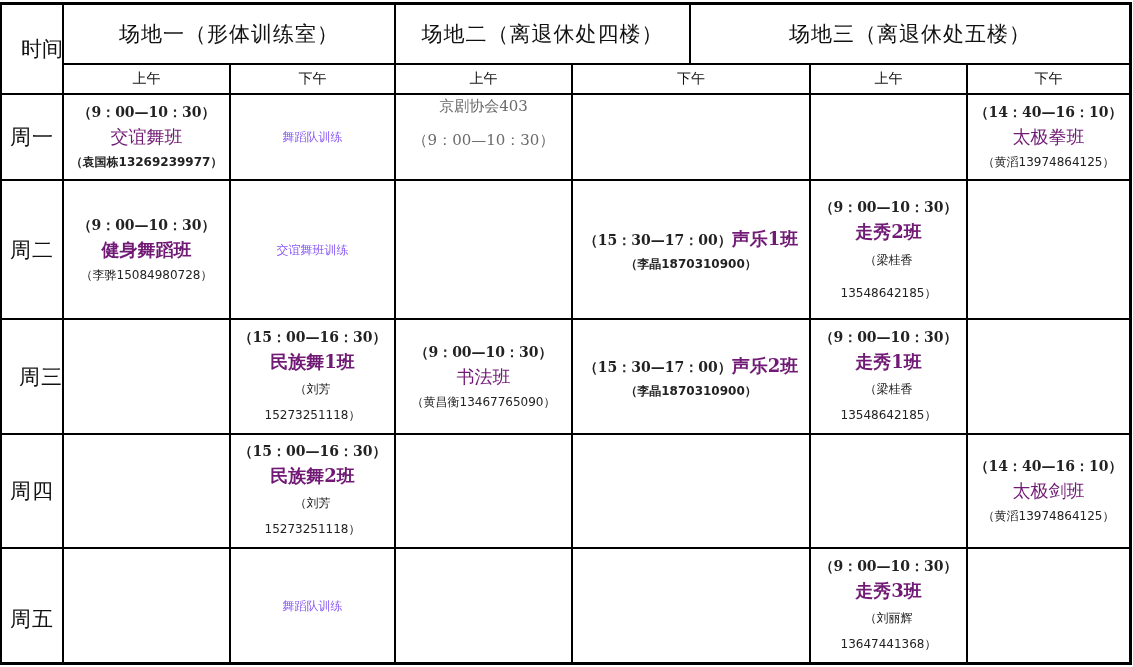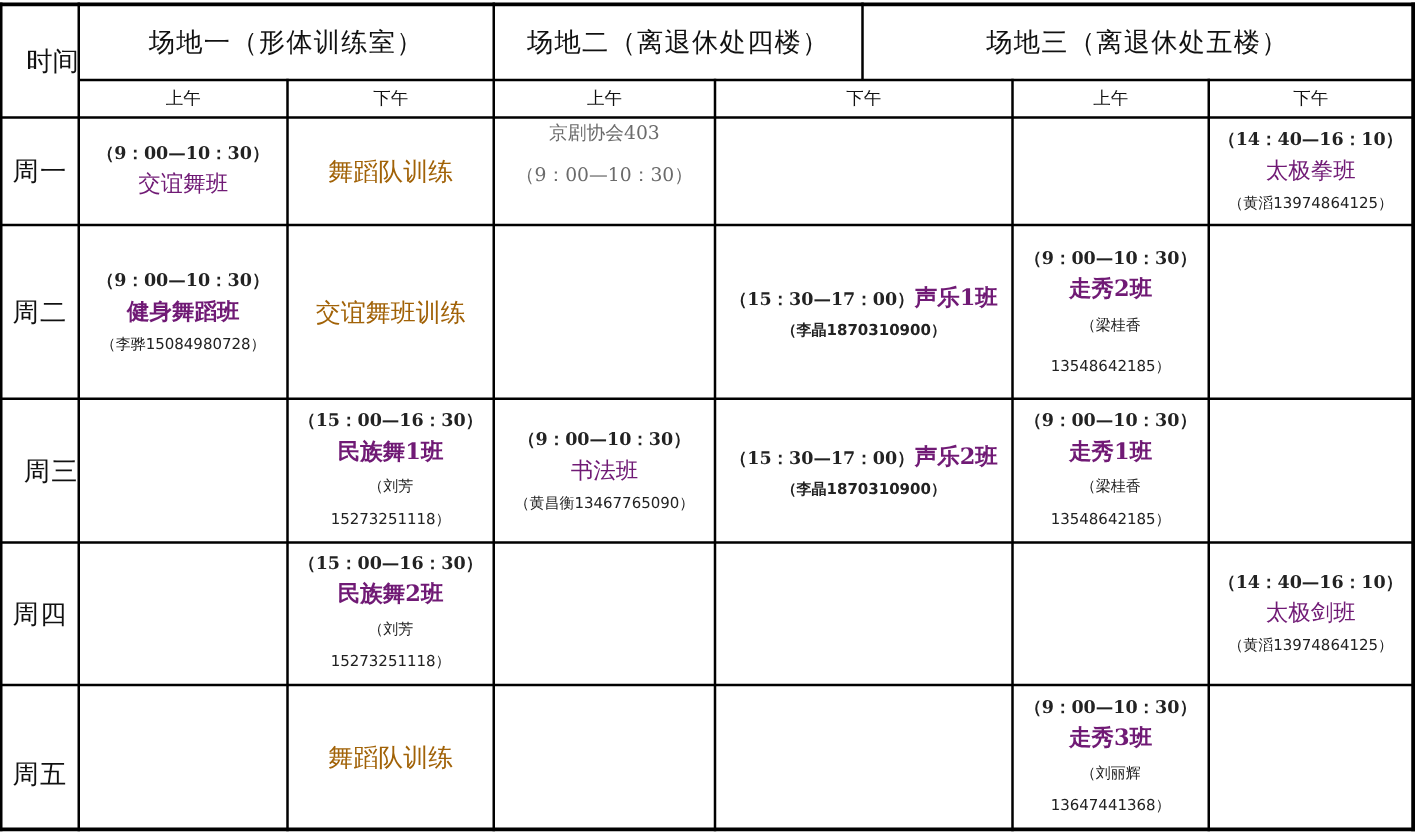--- a/index.html
+++ b/index.html
@@ -10,21 +10,21 @@
   .hline { position:absolute; background:#000; height:2px; }
   .vline { position:absolute; background:#000; width:2px; }
   .venue { font-family:"DejaVu Sans","Liberation Sans",sans-serif; font-size:21px; color:#111; letter-spacing:1px; }
   .timecol-head { font-family:"DejaVu Sans","Liberation Sans",sans-serif; font-size:21px; color:#111; }
   .day { font-family:"DejaVu Sans","Liberation Sans",sans-serif; font-size:21px; color:#111; letter-spacing:1px; }
   .period { font-family:"DejaVu Sans","Liberation Sans",sans-serif; font-size:14px; font-weight:normal; color:#111; }
   .t-time { font-size:14px; font-weight:bold; line-height:22px; color:#222; }
   .t-name { font-size:18px; font-weight:bold; line-height:28px; color:#701a75;text-align:right; }
   .t-contact { font-size:12px; line-height:22px; color:#222; font-family:"DejaVu Sans","Liberation Sans",sans-serif; }
   .t-contact.bold { font-weight:bold; }
-  .t-gray { font-size:20px; color:#a16207; line-height:36px; }
+  .t-gray { font-size:12px; color:#8b5cf6; line-height:36px; }
   .t-gray-sm { font-size:15px; color:#6b6b6b; line-height:34px; }
   .inline-row { display:flex; align-items:baseline; white-space:nowrap; }
   .gap { height:8px; }
 </style>
 </head>
 <body>
 
 <div>
 
   <div class="cell timecol-head" style="left:1px;top:4px;width:62px;height:90px;align-items:flex-end;">
@@ -71,20 +71,21 @@
   <div class="cell day" style="left:1px;top:434px;width:62px;height:114px;">
     <span>周四</span>
   </div>
   <div class="cell day" style="left:1px;top:548px;width:62px;height:116px;margin-top:13px;">
     <span>周五</span>
   </div>
 
   <div class="cell" style="left:63px;top:94px;width:167px;height:86px;">
     <span class="t-time">（9：00—10：30）</span>
     <span class="t-name" style="font-weight:normal;">交谊舞班</span>
+    <span class="t-contact bold">（袁国栋13269239977）</span>
   </div>
   <div class="cell" style="left:230px;top:94px;width:165px;height:86px;">
     <span class="t-gray">舞蹈队训练</span>
   </div>
   <div class="cell" style="left:395px;top:80px;width:177px;height:86px;">
     <span class="t-gray-sm">京剧协会403</span>
     <span class="t-gray-sm">（9：00—10：30）</span>
   </div>
   <div class="cell" style="left:572px;top:94px;width:238px;height:86px;"></div>
   <div class="cell" style="left:810px;top:94px;width:157px;height:86px;"></div>

